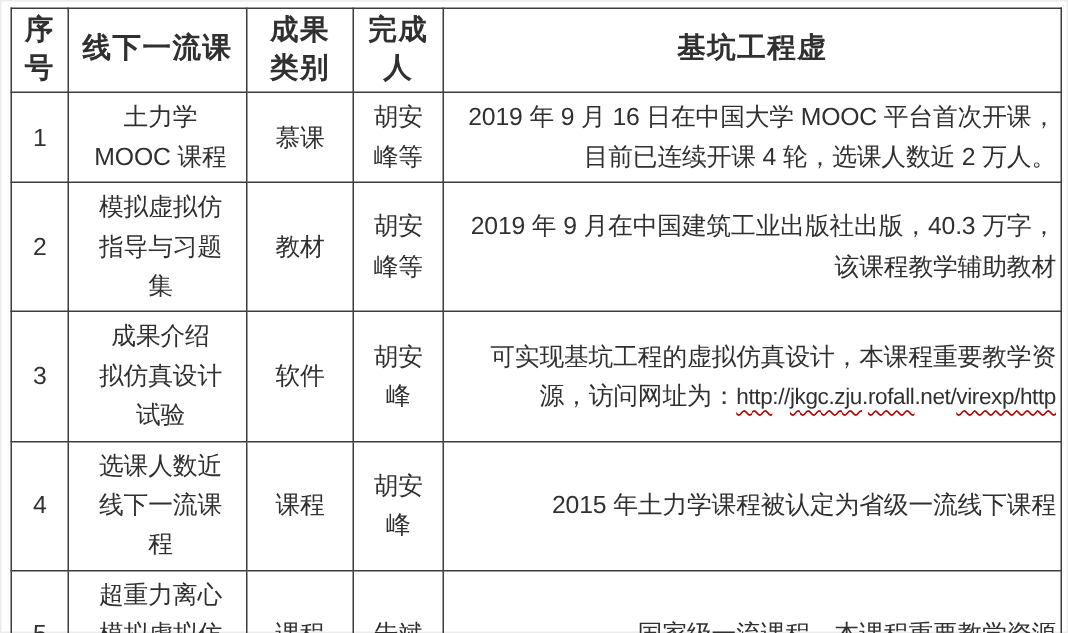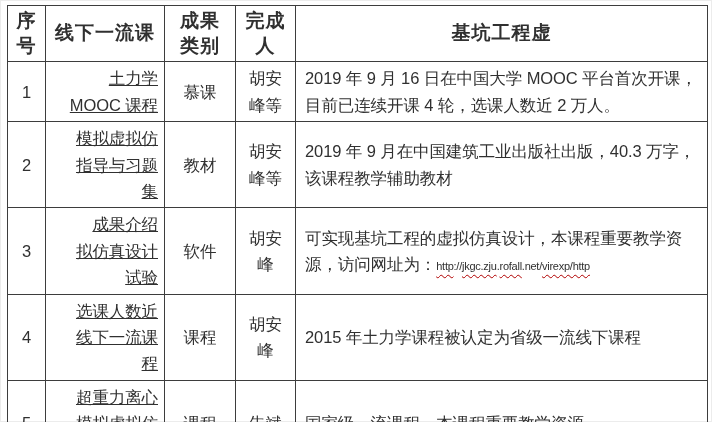--- a/index.html
+++ b/index.html
@@ -50,31 +50,31 @@
   thead tr { height: 46px; }
   td {
     font-family: "Liberation Sans", sans-serif;
     font-size: 16.5px;
     line-height: 1.6;
     white-space: pre-line;
     letter-spacing: -0.1px;
     padding: 3px 4px;
   }
   td.col-index, td.col-category, td.col-author { text-align: center; }
-  td.col-name  { padding: 3px 6px 3px 10px; text-align: right; text-decoration: underline; }
-  td.col-intro { padding: 3px 3px 3px 9px;  text-align: left; }
+  td.col-name  { padding: 3px 6px 3px 10px; text-align: center; }
+  td.col-intro { padding: 3px 3px 3px 9px;  text-align: right; }
 
   tbody tr:nth-child(1) { height: 55px; }
   tbody tr:nth-child(2) { height: 78px; }
   tbody tr:nth-child(3) { height: 81px; }
   tbody tr:nth-child(4) { height: 78px; }
   tbody tr:nth-child(5) { height: 79px; }
 
   .url {
-    font-size: 11px;
+    font-size: 15px;
     letter-spacing: -0.25px;
   }
   .wavy {
     text-decoration-line: underline;
     text-decoration-style: wavy;
     text-decoration-color: #b00000;
     text-decoration-thickness: 1px;
     text-underline-offset: 4px;
   }
 </style>

